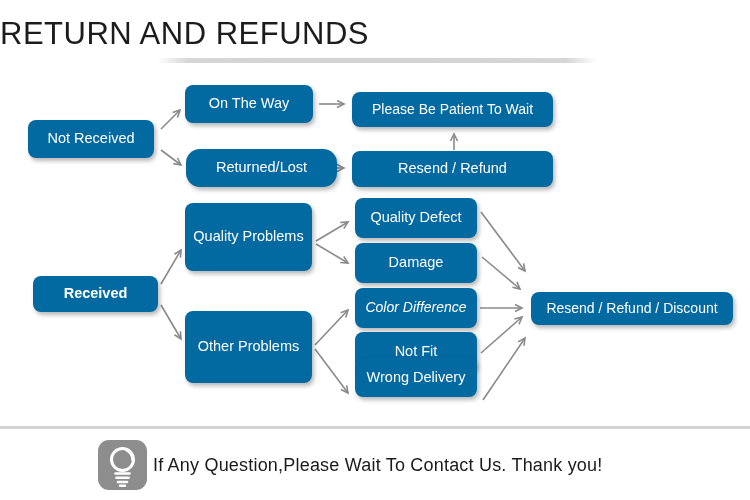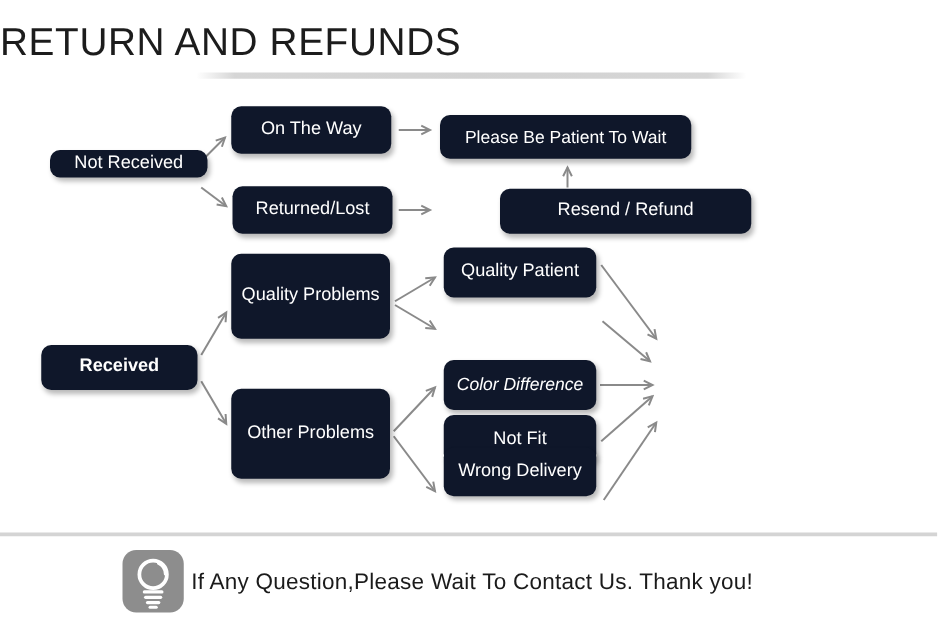--- a/index.html
+++ b/index.html
@@ -27,37 +27,37 @@
     position: absolute;
     top: 58px;
     left: 157px;
     width: 440px;
     height: 5px;
     border-radius: 3px;
     background: linear-gradient(90deg, rgba(214,214,214,0) 0%, #d6d6d6 7%, #d2d2d2 50%, #d6d6d6 93%, rgba(214,214,214,0) 100%);
   }
   .node {
     position: absolute;
-    background: #0f172a;
+    background: #0369a1;
     color: #ffffff;
     border-radius: 8px;
     display: flex;
     align-items: center;
     justify-content: center;
     text-align: center;
     font-size: 14.5px;
     line-height: 1.1;
     box-shadow: 2px 3px 4px rgba(0,0,0,0.28);
   }
   
-  .n-not-received      { left: 40px;  top: 120px; width: 126px; height: 22px; }
+  .n-not-received      { left: 28px;  top: 120px; width: 126px; height: 38px; }
   .n-on-the-way        { left: 185px; top: 85px;  width: 128px; height: 38px; }
-  .n-returned-lost     { left: 186px; top: 149px; width: 128px; height: 38px; }
+  .n-returned-lost     { left: 186px; top: 149px; width: 151px; height: 38px; border-radius: 14px; }
   .n-please-wait       { left: 352px; top: 92px;  width: 201px; height: 35px; font-size: 14px; }
-  .n-resend-refund     { left: 352px; top: 151px; width: 201px; height: 36px; margin-left: 48px; }
+  .n-resend-refund     { left: 352px; top: 151px; width: 201px; height: 36px; }
   .n-received          { left: 33px;  top: 276px; width: 125px; height: 36px; font-weight: bold; }
   .n-quality-problems  { left: 185px; top: 203px; width: 127px; height: 68px; }
   .n-other-problems    { left: 185px; top: 311px; width: 127px; height: 72px; }
   .n-quality-defect    { left: 355px; top: 198px; width: 122px; height: 40px; }
   .n-damage            { left: 355px; top: 243px; width: 122px; height: 40px; }
   .n-color-difference  { left: 355px; top: 288px; width: 122px; height: 40px; font-size: 14px; font-style: italic; }
   .n-not-fit           { left: 355px; top: 332px; width: 122px; height: 39px; }
   .n-wrong-delivery    { left: 355px; top: 358px; width: 122px; height: 39px; }
   .n-final             { left: 531px; top: 292px; width: 202px; height: 33px; font-size: 14px; }
   .arrows {
@@ -133,24 +133,26 @@
   </svg>
 
   <div class="node n-not-received">Not Received</div>
   <div class="node n-on-the-way">On The Way</div>
   <div class="node n-returned-lost">Returned/Lost</div>
   <div class="node n-please-wait">Please Be Patient To Wait</div>
   <div class="node n-resend-refund">Resend / Refund</div>
   <div class="node n-received">Received</div>
   <div class="node n-quality-problems">Quality Problems</div>
   <div class="node n-other-problems">Other Problems</div>
-  <div class="node n-quality-defect">Quality Patient</div>
+  <div class="node n-quality-defect">Quality Defect</div>
+  <div class="node n-damage">Damage</div>
   <div class="node n-color-difference">Color Difference</div>
   <div class="node n-not-fit">Not Fit</div>
   <div class="node n-wrong-delivery">Wrong Delivery</div>
+  <div class="node n-final">Resend / Refund / Discount</div>
 
   <div class="footer-divider"></div>
   <div class="footer-icon">
     <svg width="49" height="50" viewBox="0 0 49 50" xmlns="http://www.w3.org/2000/svg" aria-hidden="true">
       <circle cx="24.5" cy="19.5" r="11" fill="none" stroke="#ffffff" stroke-width="3"></circle>
       <path d="M 28.5 10.8 A 9.6 9.6 0 0 1 34 19.5" fill="none" stroke="#ffffff" stroke-width="1.8" stroke-linecap="round"></path>
       <line x1="17.5" y1="33.5" x2="31.5" y2="33.5" stroke="#ffffff" stroke-width="2.6" stroke-linecap="round"></line>
       <line x1="18.5" y1="37.8" x2="30.5" y2="37.8" stroke="#ffffff" stroke-width="2.6" stroke-linecap="round"></line>
       <line x1="20" y1="42" x2="29" y2="42" stroke="#ffffff" stroke-width="2.6" stroke-linecap="round"></line>
       <line x1="22" y1="45.8" x2="27" y2="45.8" stroke="#ffffff" stroke-width="2.4" stroke-linecap="round"></line>

